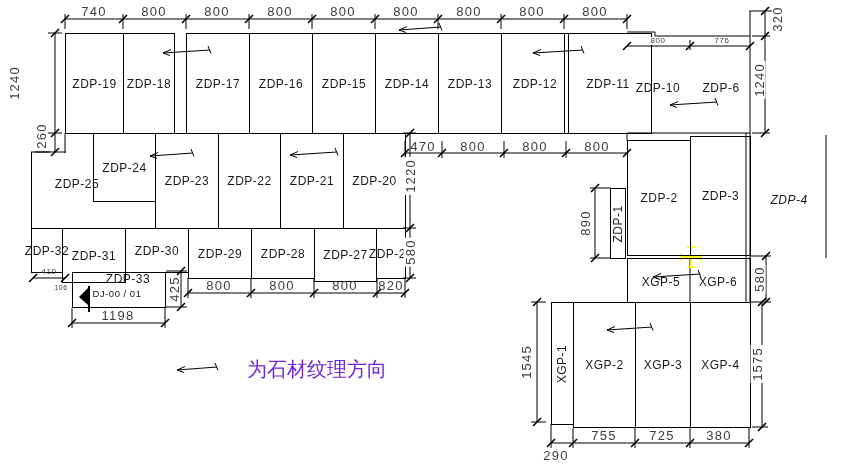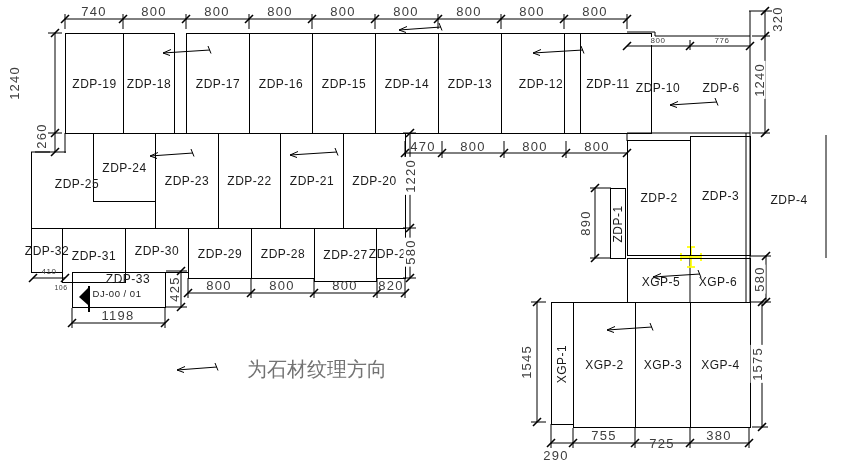--- a/index.html
+++ b/index.html
@@ -9,21 +9,21 @@
   .panel{position:absolute;box-sizing:border-box;border:1px solid #000;
          display:flex;align-items:center;justify-content:center;
          font-size:12px;color:#1a1a1a;letter-spacing:.5px;white-space:nowrap;overflow:visible}
   .panel .rlab{transform:rotate(-90deg);white-space:nowrap}
   .flab{position:absolute;transform:translate(-50%,-50%);font-size:12px;color:#1a1a1a;
         letter-spacing:.5px;white-space:nowrap}
   .dim{position:absolute;transform:translate(-50%,-50%);font-size:13px;color:#3d3d3d;
        letter-spacing:1.2px;white-space:nowrap;line-height:1}
   .dim.rot{transform:translate(-50%,-50%) rotate(-90deg)}
   .dim.wbg{background:#fff;padding:0 2px}
-  .legend-text{position:absolute;font-size:20px;color:#737373;white-space:nowrap;
+  .legend-text{position:absolute;font-size:20px;color:#6d28d9;white-space:nowrap;
                font-family:Liberation Mono, monospace}
 </style>
 </head>
 <body>
 
 <div id="canvas">
 
   <svg id="lines" width="847" height="470">
     <g id="gen-lines">
         <line x1="65" y1="19" x2="627" y2="19" stroke="#000" stroke-width="1"></line>
@@ -239,21 +239,21 @@
       </div>
       <div class="panel" style="left: 312px; top: 33px; width: 64px; height: 101px;">
         <span>ZDP-15</span>
       </div>
       <div class="panel" style="left: 375px; top: 33px; width: 64px; height: 101px;">
         <span>ZDP-14</span>
       </div>
       <div class="panel" style="left: 438px; top: 33px; width: 64px; height: 101px;">
         <span>ZDP-13</span>
       </div>
-      <div class="panel" style="left: 501px; top: 33px; width: 80px; height: 101px;">
+      <div class="panel" style="left: 501px; top: 33px; width: 68px; height: 101px;">
         <span>ZDP-12</span>
       </div>
       <div class="panel" style="left: 564px; top: 33px; width: 88px; height: 101px;">
         <span>ZDP-11</span>
       </div>
       <div class="panel" style="left: 93px; top: 133px; width: 63px; height: 69px;">
         <span>ZDP-24</span>
       </div>
       <div class="panel" style="left: 155px; top: 133px; width: 64px; height: 96px;">
         <span>ZDP-23</span>
@@ -304,21 +304,21 @@
         <span>XGP-2</span>
       </div>
       <div class="panel" style="left: 635px; top: 302px; width: 56px; height: 126px;">
         <span>XGP-3</span>
       </div>
       <div class="panel" style="left: 690px; top: 302px; width: 61px; height: 126px;">
         <span>XGP-4</span>
       </div>
       <span class="flab" style="left: 658px; top: 88px;">ZDP-10</span>
       <span class="flab" style="left: 721px; top: 88px;">ZDP-6</span>
-      <span class="flab" style="left: 789px; top: 200px;">ZDP-4</span>
+      <span class="flab" style="left: 789px; top: 200px; font-style: italic;">ZDP-4</span>
       <span class="flab" style="left: 61px; top: 184px; margin-left: 16px;">ZDP-25</span>
       <span class="flab" style="left: 128px; top: 279px;">ZDP-33</span>
       <span class="flab" style="left: 117px; top: 293px; font-size: 9.5px;">DJ-00 / 01</span>
       <span class="flab" style="left: 661px; top: 282px;">XGP-5</span>
       <span class="flab" style="left: 718px; top: 282px;">XGP-6</span>
       <span class="dim" style="left: 94px; top: 11px;">740</span>
       <span class="dim" style="left: 154px; top: 11px;">800</span>
       <span class="dim" style="left: 217px; top: 11px;">800</span>
       <span class="dim" style="left: 280px; top: 11px;">800</span>
       <span class="dim" style="left: 343px; top: 11px;">800</span>
@@ -344,19 +344,19 @@
       <span class="dim" style="left: 391px; top: 285px;">820</span>
       <span class="dim" style="left: 49px; top: 272px; font-size: 8px; letter-spacing: 0.5px;">410</span>
       <span class="dim" style="left: 61px; top: 287px; font-size: 7px; letter-spacing: 0.5px;">106</span>
       <span class="dim" style="left: 118px; top: 315px;">1198</span>
       <span class="dim rot" style="left: 174px; top: 289px;">425</span>
       <span class="dim rot" style="left: 585px; top: 223px;">890</span>
       <span class="dim rot wbg" style="left: 759px; top: 279px;">580</span>
       <span class="dim rot" style="left: 526px; top: 362px;">1545</span>
       <span class="dim rot wbg" style="left: 757px; top: 364px;">1575</span>
       <span class="dim" style="left: 604px; top: 435px;">755</span>
-      <span class="dim" style="left: 662px; top: 435px; margin-top: 8px;">725</span>
+      <span class="dim" style="left: 662px; top: 435px;">725</span>
       <span class="dim" style="left: 719px; top: 435px;">380</span>
       <span class="dim" style="left: 556px; top: 455px;">290</span>
     </div>
 
   <span class="legend-text" style="left:247px;top:356px">为石材纹理方向</span>
 </div>
 
 </body></html>

